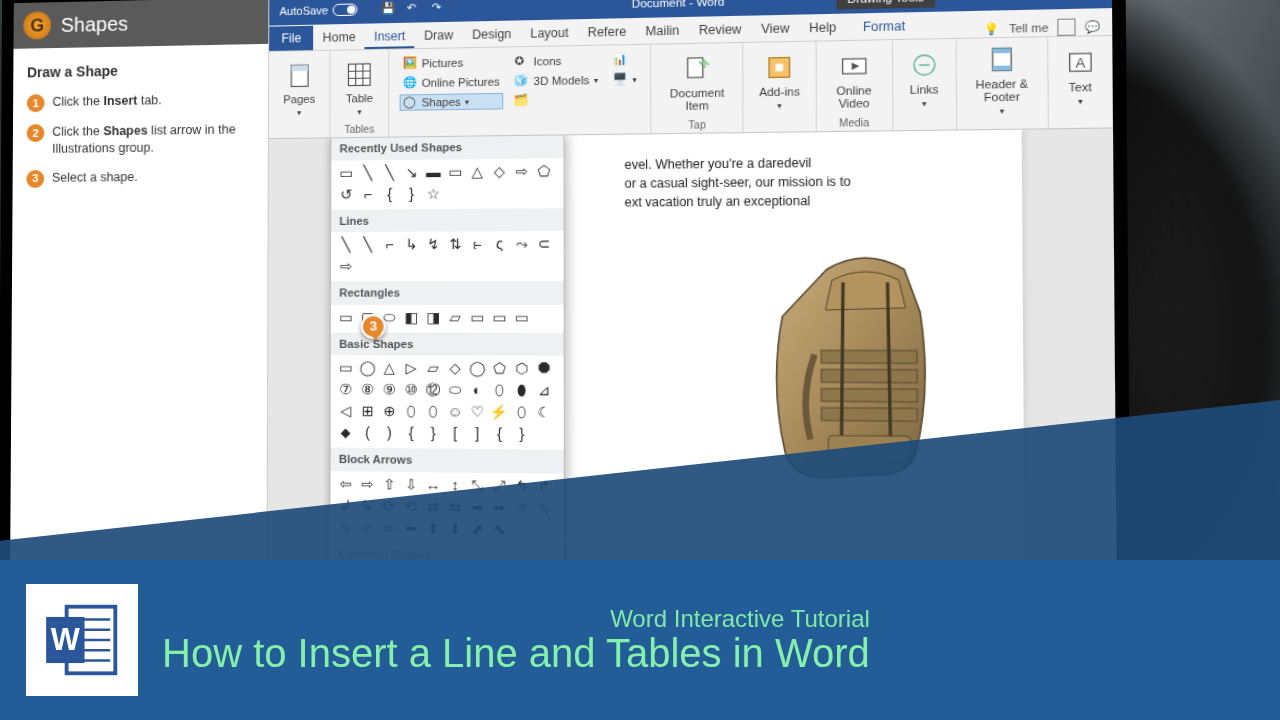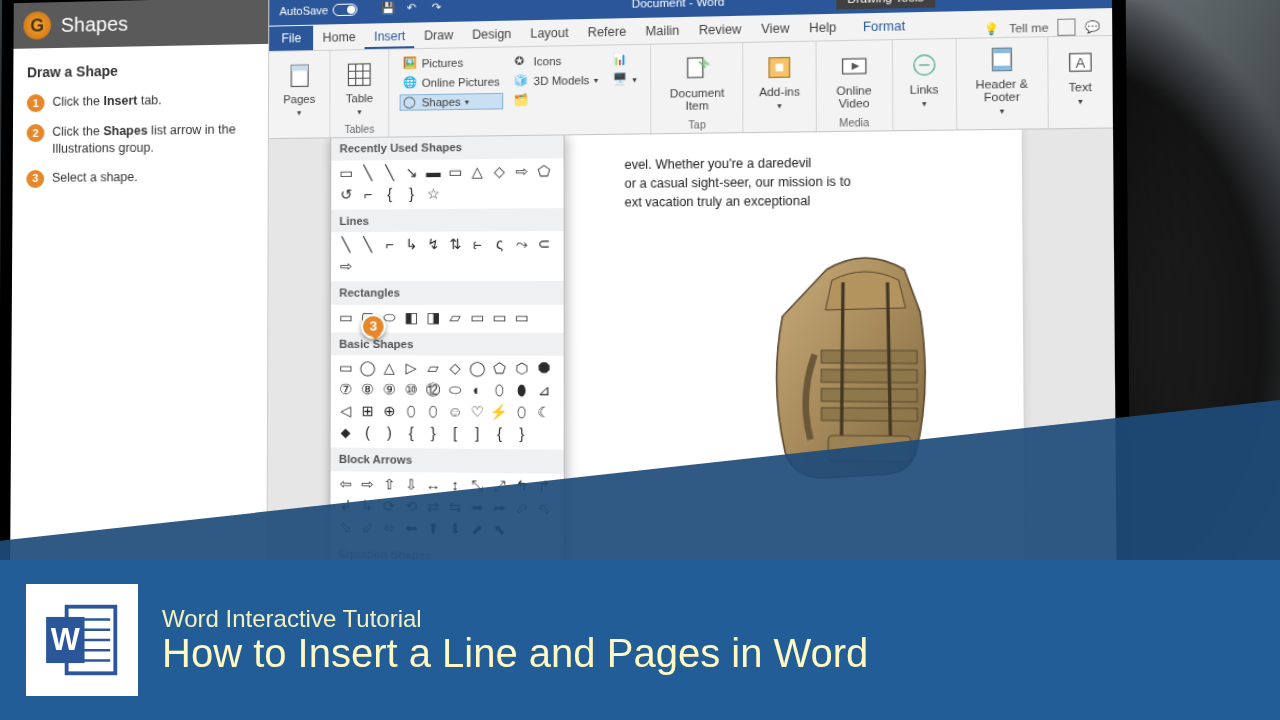--- a/index.html
+++ b/index.html
@@ -102,21 +102,21 @@
   .pack { position:absolute; right:50px; top:110px; width:180px; height:220px; }
   .pack svg { width:100%; height:100%; }
 
   
   .slant { position:absolute; left:0; bottom:0; width:100%; height:320px;
     background:#1e4b78; clip-path:polygon(0 44%,100% 0,100% 100%,0 100%); opacity:.92; }
   .titleband { position:absolute; left:0; bottom:0; width:100%; height:160px;
     background:#235d98; display:flex; align-items:center; padding-left:26px; gap:24px; }
   .wlogo { width:112px; height:112px; background:#fff; display:flex; align-items:center; justify-content:center; }
   .wlogo svg { width:82px; height:82px; }
-  .titles { color:#fef9c3; }
+  .titles { color:#86efac;text-align:right; }
   .subt { font-size:24px; font-weight:400; opacity:.95; margin-bottom:-2px; }
   .maint { font-size:40px; font-weight:400; }
 </style>
 </head>
 <body>
 
 <div class="bg"></div>
 <div class="person"></div>
 
 <div class="monitor">
@@ -532,15 +532,15 @@
   <div class="wlogo">
     <svg viewBox="0 0 64 64">
       <rect x="20" y="6" width="38" height="52" fill="#fff" stroke="#2b579a" stroke-width="3"></rect>
       <path d="M24 16h30M24 24h30M24 32h30M24 40h30M24 48h30" stroke="#2b579a" stroke-width="2"></path>
       <rect x="4" y="14" width="30" height="36" fill="#2b579a"></rect>
       <text x="19" y="40" text-anchor="middle" font-size="24" font-weight="700" fill="#fff" font-family="Segoe UI">W</text>
     </svg>
   </div>
   <div class="titles">
     <div class="subt">Word Interactive Tutorial</div>
-    <div class="maint">How to Insert a Line and Pages in Word</div>
+    <div class="maint">How to Insert a Line and Tables in Word</div>
   </div>
 </div>
 
 </body></html>

